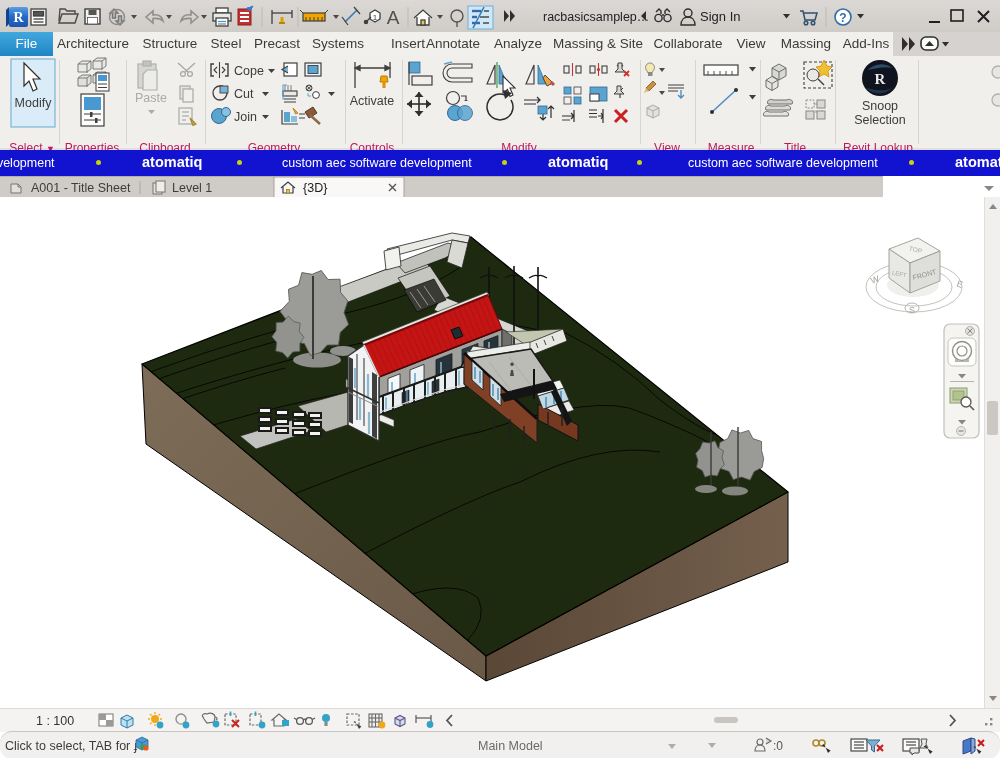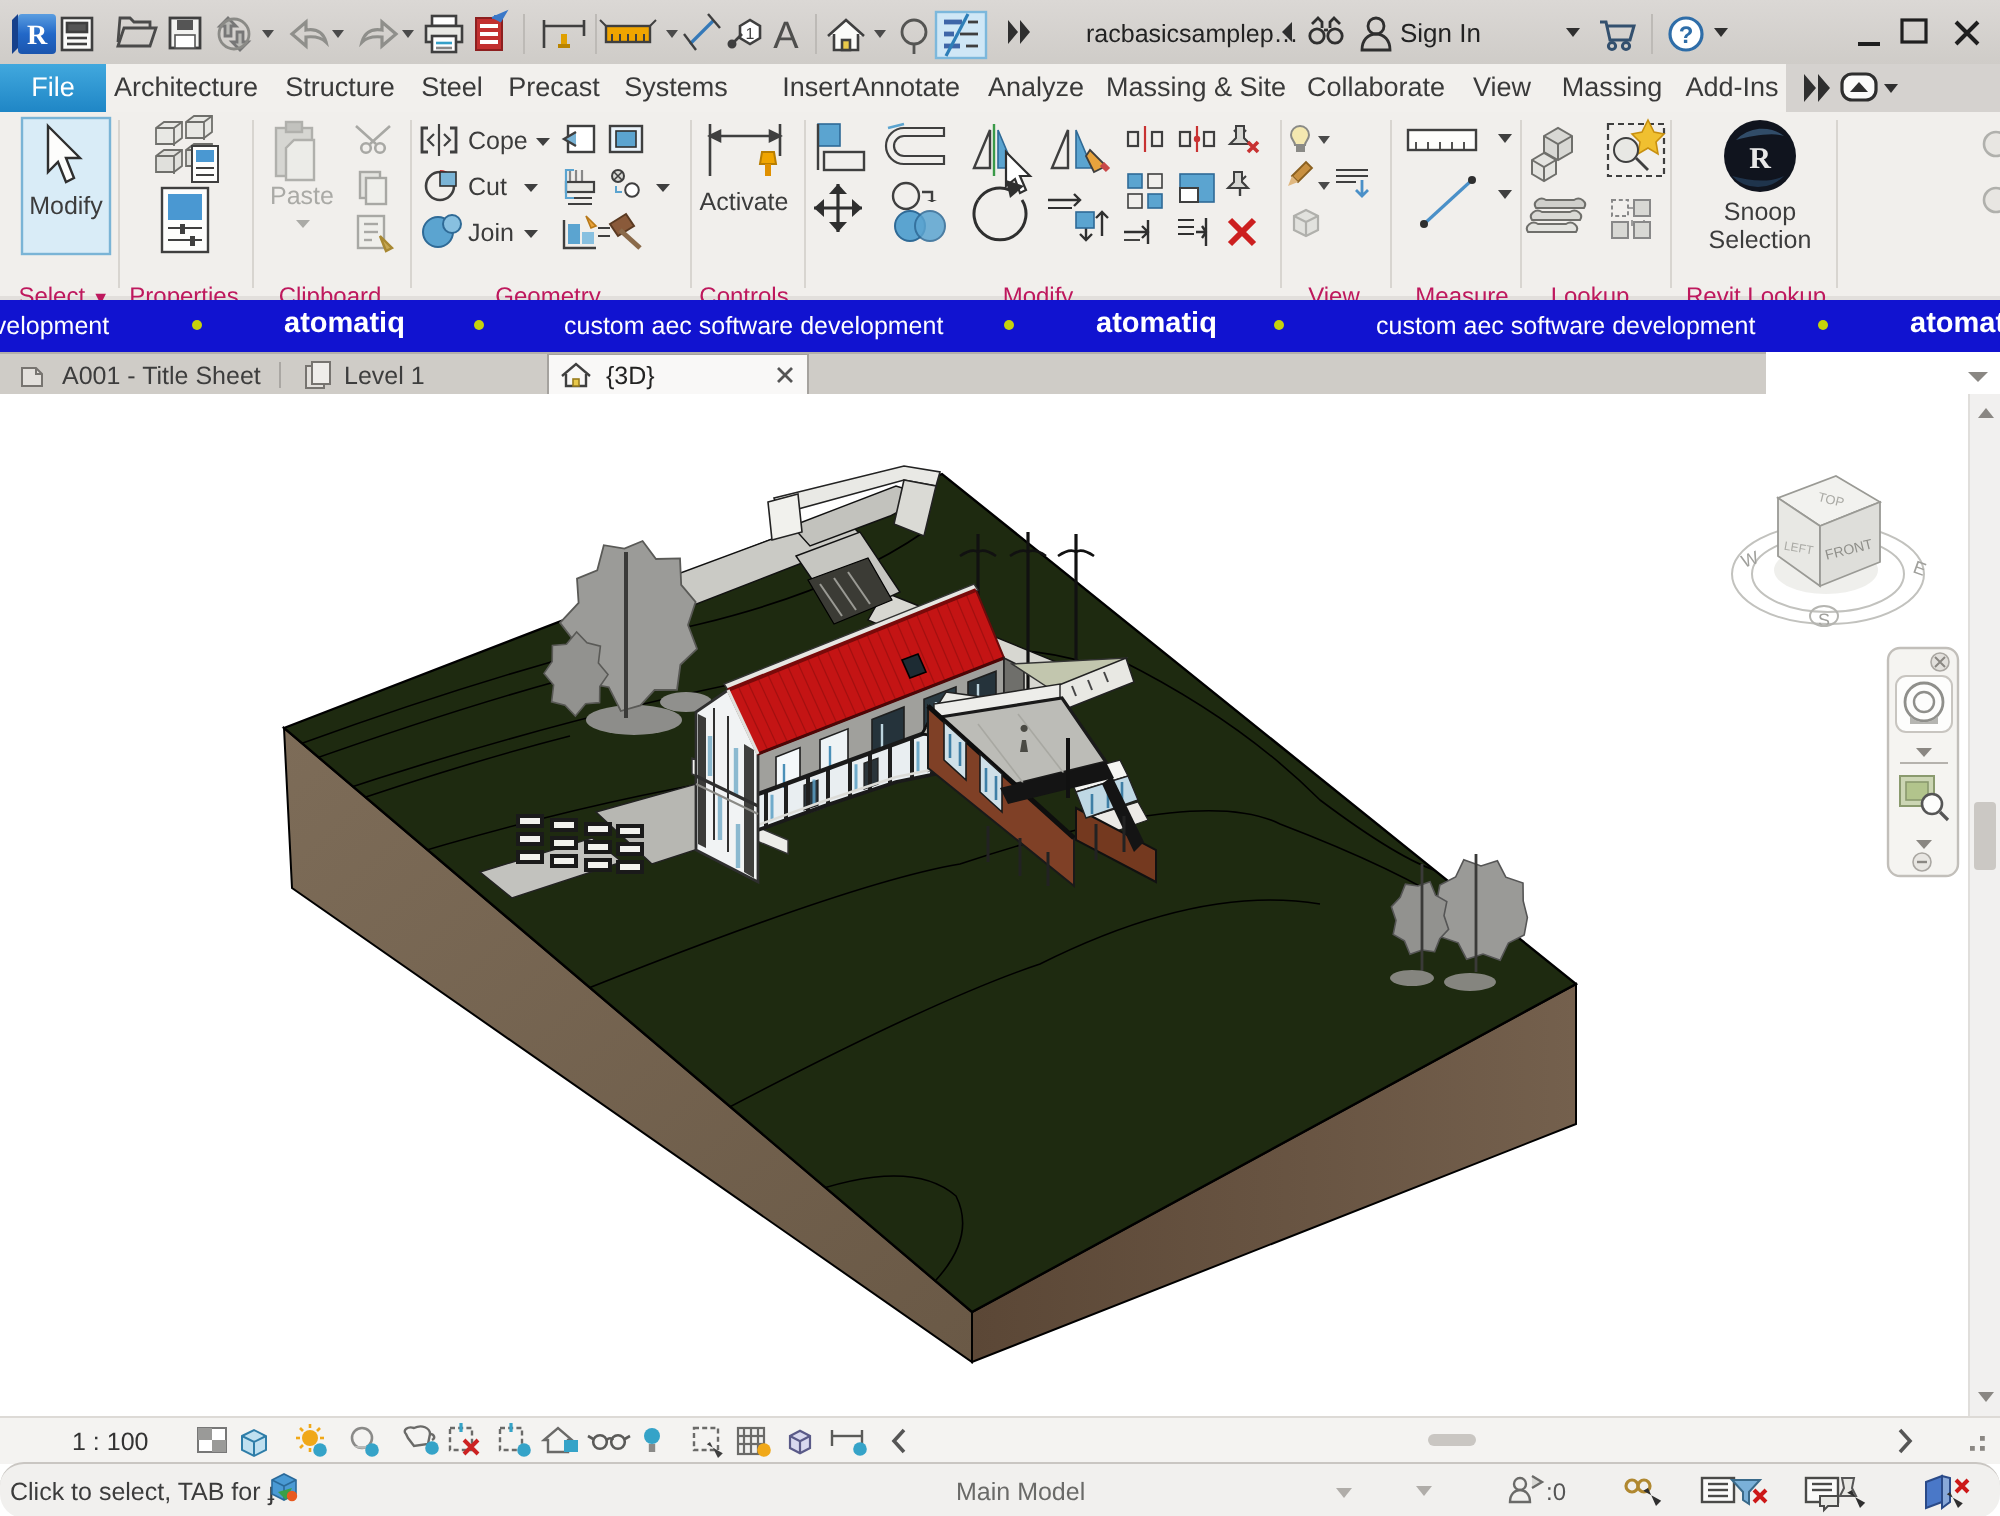--- a/index.html
+++ b/index.html
@@ -231,21 +231,21 @@
   <div class="pdiv" style="left:835px"></div>
   <div class="pdiv" style="left:918px"></div>
   <div class="plabel" style="left:32px">Select <span style="font-size:9px">▼</span></div>
   <div class="plabel" style="left:92px">Properties</div>
   <div class="plabel" style="left:165px">Clipboard</div>
   <div class="plabel" style="left:274px">Geometry</div>
   <div class="plabel" style="left:372px">Controls</div>
   <div class="plabel" style="left:519px">Modify</div>
   <div class="plabel" style="left:667px">View</div>
   <div class="plabel" style="left:731px">Measure</div>
-  <div class="plabel" style="left:795px">Lookup</div>
+  <div class="plabel" style="left:795px">Title</div>
   <div class="plabel" style="left:878px">Revit Lookup</div>
 <svg width="1000" height="92" viewBox="0 56 1000 92" style="position:absolute;left:0;top:0">
 
   <rect x="11" y="59" width="44" height="68" fill="#d9ecf7" stroke="#7ab4d6" stroke-width="1.2"></rect>
   <path d="M24,63 L40,79 L33,79 L37,89 L33,91 L29,81 L24,86 Z" fill="#fdfdfc" stroke="#2f2f2f" stroke-width="1.2"></path>
   <text x="33" y="107" font-size="12.5" fill="#3c3c3c" text-anchor="middle">Modify</text>
 
   <g stroke="#6f6f6b" stroke-width="0.9">
     <path d="M78,64 l4,-3 9,0 0,8 -4,3 -9,0 Z" fill="#e8e8e4"></path>
         <path d="M78,64 l9,0 0,9 M87,64 l4,-3" fill="none"></path>

